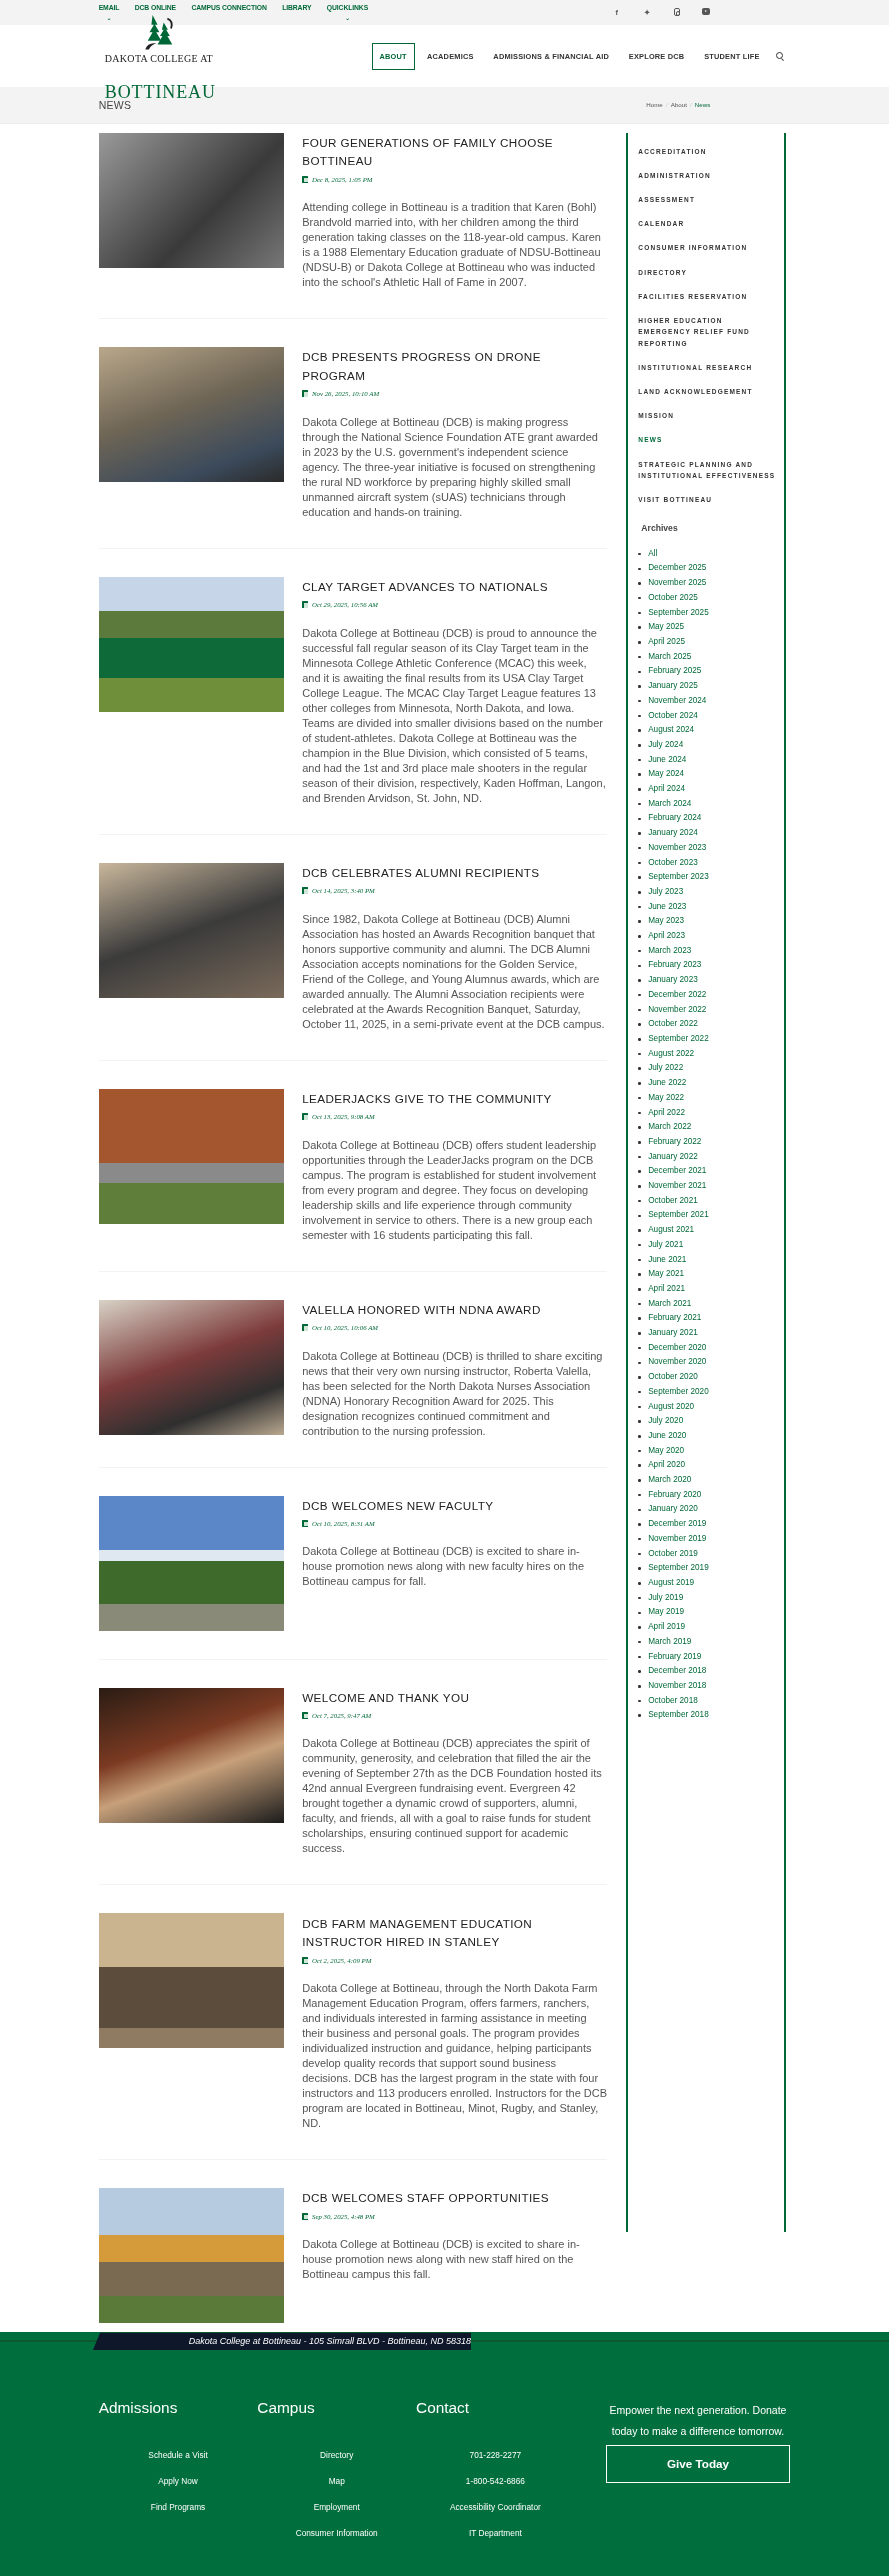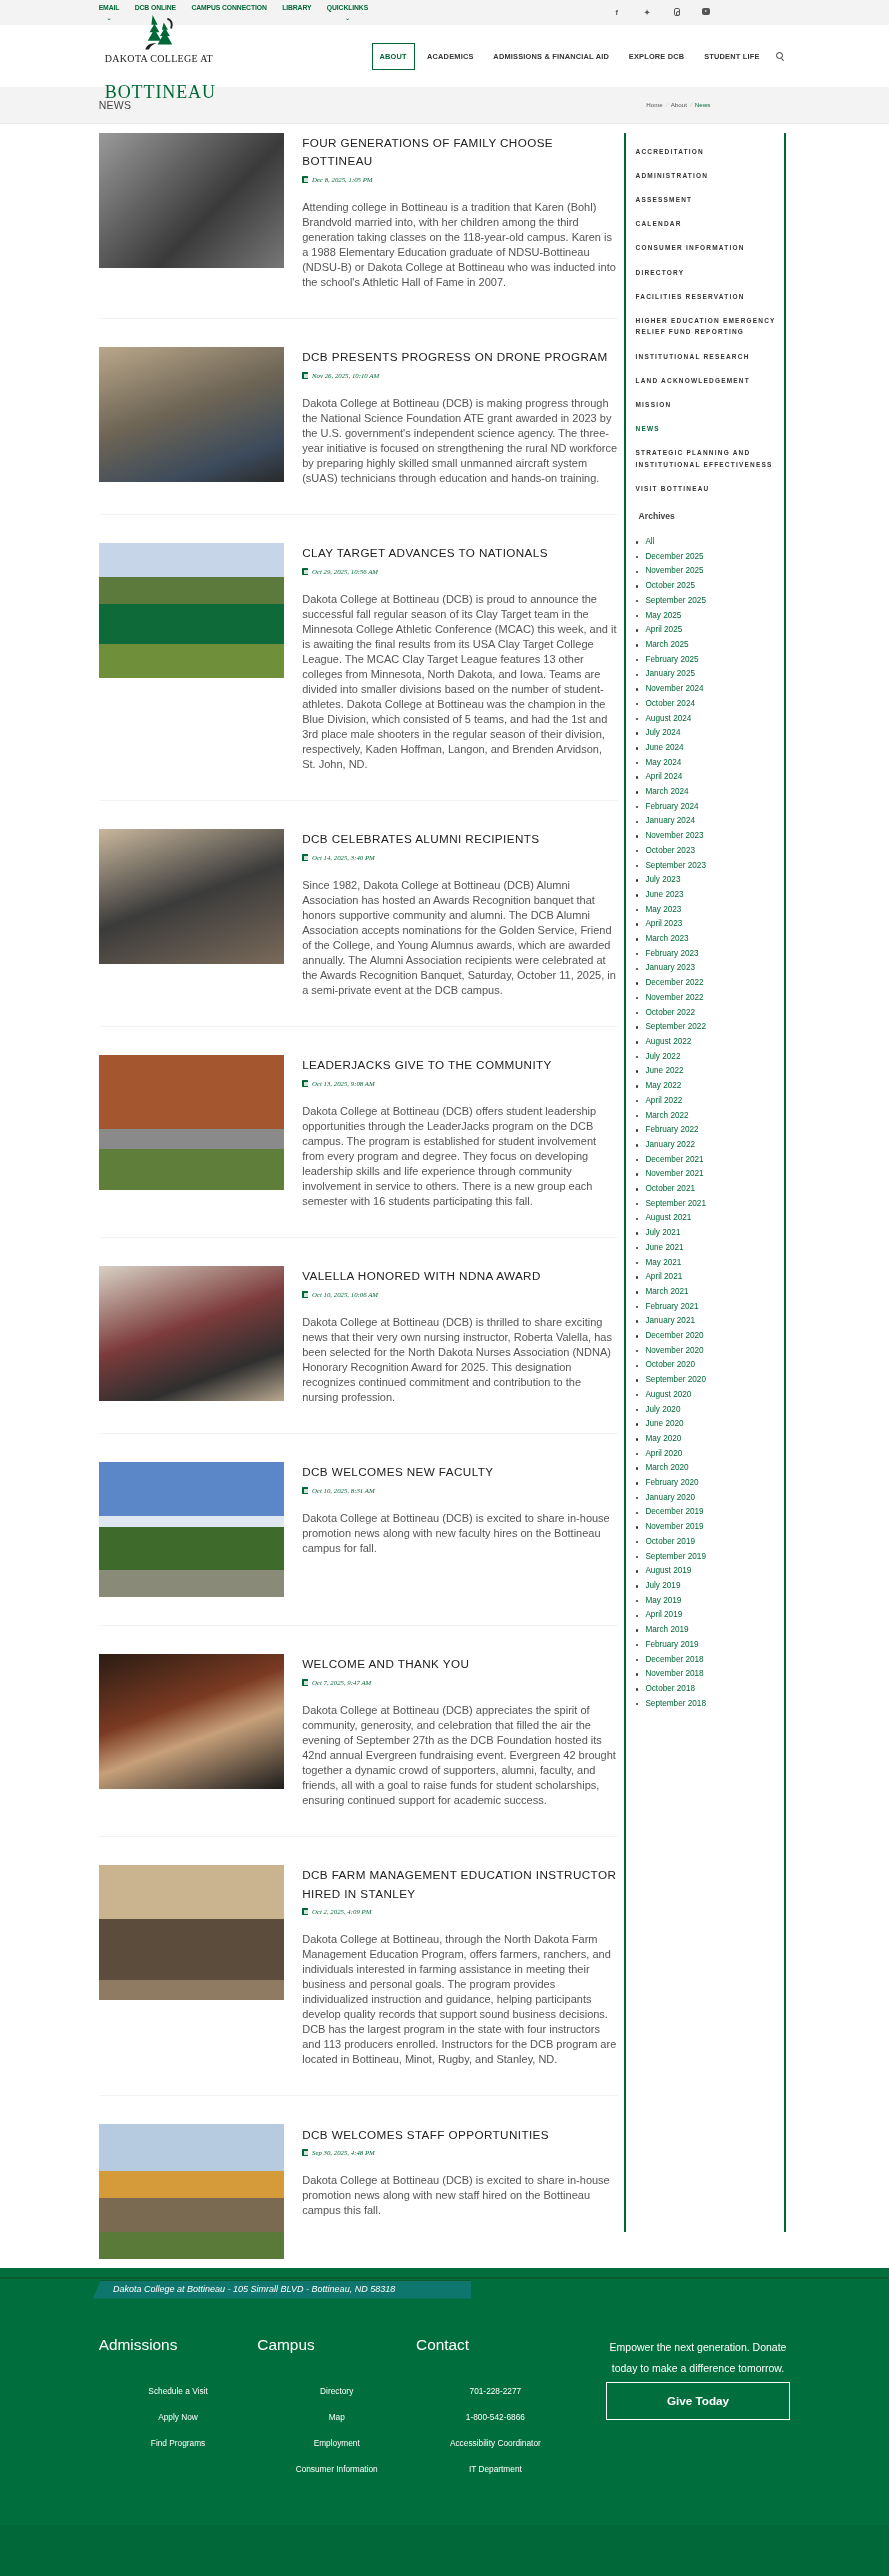--- a/index.html
+++ b/index.html
@@ -49,33 +49,33 @@
   .post:last-child { border-bottom: none; margin-bottom: 0; padding-bottom: 0; }
   .thumb { width: 185px; height: 135px; flex-shrink: 0; margin-top: 0; position: relative; overflow: hidden; }
   .post-body { flex: 1; padding-top: 1.2px; }
   .post-title { font-size: 11.7px; font-weight: normal; color: #222; letter-spacing: 0.4px; line-height: 18.5px; text-transform: uppercase; }
   .post-date { display: flex; align-items: center; gap: 3.7px; margin-top: 5px; font-family: "Liberation Serif", serif; font-style: italic; font-size: 6.8px; color: #006837; }
   .cal-ic { width: 6.2px; height: 6.8px; background: #006837; position: relative; border-radius: 0.6px; }
   .cal-ic::before { content: ""; position: absolute; left: 0.6px; right: 0.6px; top: 1.9px; bottom: 0.6px; background: repeating-linear-gradient(90deg, #006837 0 0.6px, #cfe6d8 0.6px 1.9px); }
   .post-excerpt { margin-top: 17.3px; font-size: 11px; line-height: 15px; color: #555; }
 
   
-  .sidebar { width: 162px; border-left: 2.5px solid #006837; border-right: 2.5px solid #006837; padding: 7.4px 7.4px 18.5px 10px; align-self: flex-start; margin-right: 11px; min-height: 2099px; }
+  .sidebar { width: 162px; border-left: 2.5px solid #006837; border-right: 2.5px solid #006837; padding: 7.4px 7.4px 18.5px 10px; align-self: flex-start; margin-right: 11px; min-height: 2099px; margin-left: 19px; }
   .sidenav a { display: block; font-size: 6.5px; font-weight: bold; letter-spacing: 1.2px; color: #333; line-height: 11.7px; padding: 6.2px 0 6.2px 0; text-transform: uppercase; }
   .sidenav a.active { color: #006837; }
   .arch-title { font-size: 8.6px; font-weight: bold; color: #444; margin: 11px 0 13.6px 3.1px; }
   .arch-list { list-style: none; }
   .arch-list li { font-size: 8.2px; color: #006837; line-height: 14.7px; display: flex; align-items: center; }
   .arch-list li::before { content: ""; width: 2.5px; height: 2.5px; background: #333; border-radius: 50%; margin-right: 7.4px; flex-shrink: 0; }
 
   
   .footer { margin-top: 0; background: #006f3d; position: relative; }
   .addr-bar { position: relative; height: 18.5px; }
   .addr-bar::before { content: ""; position: absolute; left: 0; right: 0; top: 8.6px; height: 1.9px; background: #0b5a2d; }
-  .addr-tab { position: absolute; left: 93px; top: 12px; height: 18.5px; width: 378px; background: #0f766e; border-top: 1.9px solid #0b5a2d; clip-path: polygon(2% 0,100% 0,100% 100%,0 100%); }
+  .addr-tab { position: absolute; left: 93px; top: 0; height: 18.5px; width: 378px; background: #0f172a; border-top: 1.9px solid #0b5a2d; clip-path: polygon(2% 0,100% 0,100% 100%,0 100%); text-align: right; }
   .addr-tab span { display: block; font-style: italic; font-size: 9px; color: #fff; padding: 3.1px 0 0 20px; }
   .footer-cols { width: 704px; margin: 0 auto; display: flex; padding: 49px 6.2px 43px; }
   .fcol { width: 159px; }
   .fcol h3 { font-size: 15.4px; font-weight: normal; color: #fff; margin-bottom: 25px; }
   .fcol a { display: block; font-size: 8.3px; color: #fff; line-height: 12.3px; padding: 6.8px 1.9px; text-align: center; }
   .donate { width: 185px; margin-left: 31px; text-align: center; color: #fff; padding-top: 1.2px; }
   .donate p { font-size: 10.5px; line-height: 21px; }
   .give-btn { display: block; margin-top: 3.1px; border: 1.2px solid #fff; height: 38px; line-height: 36px; font-size: 11.7px; font-weight: bold; color: #fff; }
   .bottom { background: #006839; padding: 49px 0 25px; }
   .bottom .inner { width: 704px; margin: 8px auto; padding: 0 6.2px; color: #fff; font-size: 14px; }

